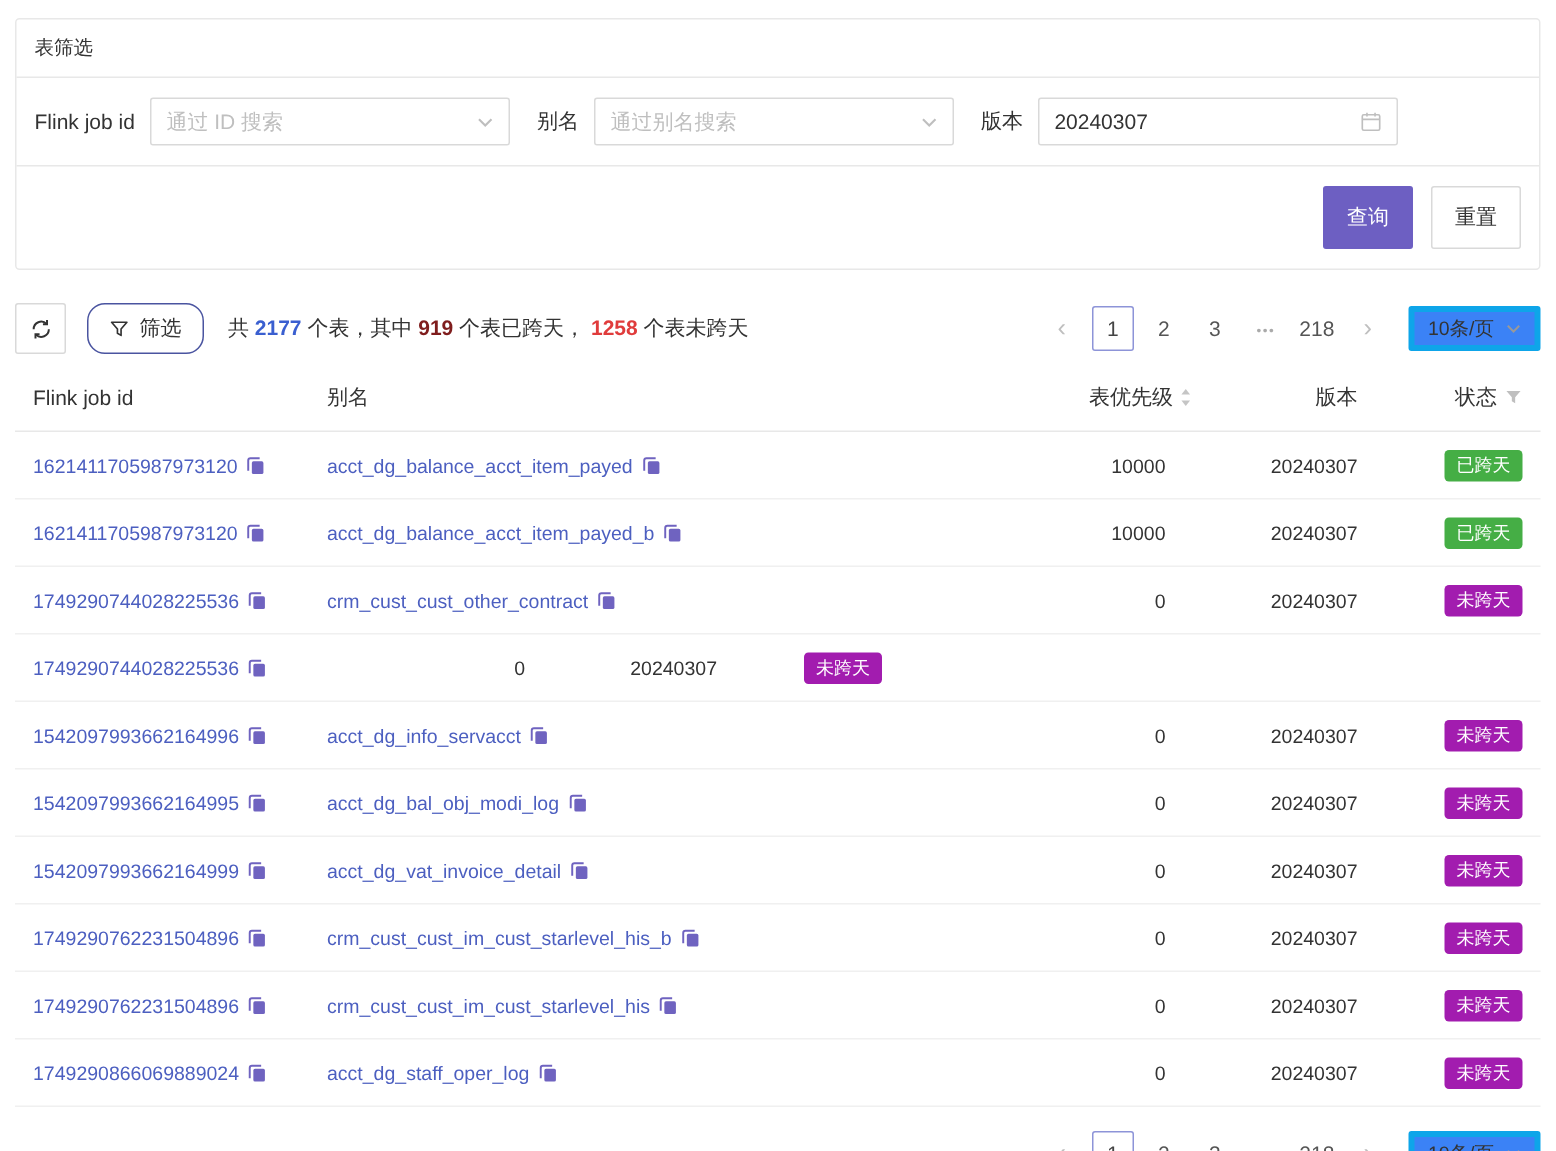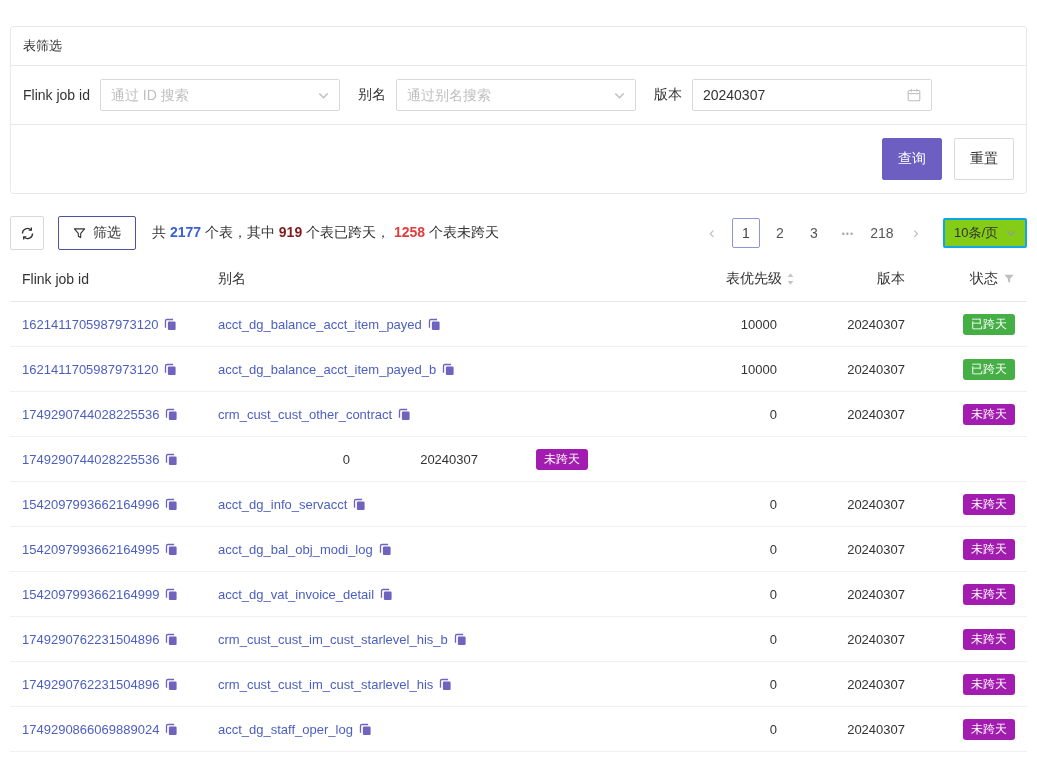--- a/index.html
+++ b/index.html
@@ -1,48 +1,48 @@
 <!DOCTYPE html>
 <html><head>
 <meta charset="utf-8">
 <style>
   * { margin:0; padding:0; box-sizing:border-box; }
   html,body { width:1037px; background:#fff; font-family:"Liberation Sans","DejaVu Sans",sans-serif; color:#333; }
   .page { width:1037px; padding:0 10px; }
 
   
-  .filter-card { margin-top:26px; border:1px solid #e8e8e8; border-radius:3px; background:#fff; }
+  .filter-card { margin-top:12px; border:1px solid #e8e8e8; border-radius:3px; background:#fff; }
   .card-title { padding:10px 12px; font-size:13px; color:#333; border-bottom:1px solid #e8e8e8; }
   .filter-row { display:flex; align-items:center; padding:13px 12px; border-bottom:1px solid #e8e8e8; }
   .fgroup { display:flex; align-items:center; margin-right:18px; }
   .flabel { font-size:14px; color:#333; margin-right:10px; white-space:nowrap; }
   .selectbox { width:240px; height:32px; border:1px solid #d9d9d9; border-radius:2px; display:flex; align-items:center; padding:0 10px; background:#fff;gap:32px; }
   .selectbox input { border:none; outline:none; flex:1; min-width:0; font-size:14px; color:#333; font-family:inherit; background:transparent; }
   .selectbox input::placeholder { color:#bfbfbf; }
   .actions-row { display:flex; justify-content:flex-end; gap:12px; padding:13px 12px; }
   .btn { height:42px; padding:0 15px; font-size:14px; border-radius:2px; border:1px solid #d9d9d9; background:#fff; color:#333; cursor:pointer; font-family:inherit; }
   .btn.primary { background:#6d5fc2; border-color:#6d5fc2; color:#fff; }
 
   
   .toolbar { display:flex; align-items:center; margin-top:22px; }
   .icon-btn { width:34px; height:34px; border:1px solid #d9d9d9; background:#fff; border-radius:2px; display:flex; align-items:center; justify-content:center; margin-right:14px; cursor:pointer; }
-  .filter-btn { height:34px; border:1px solid #4a54a0; background:#fff; border-radius:2px; display:flex; align-items:center; gap:7px; padding:0 14px; font-size:14px; color:#333; margin-right:16px; cursor:pointer; font-family:inherit; }
+  .filter-btn { height:34px; border:1px solid #4a54a0; background:#fff; border-radius:12px; display:flex; align-items:center; gap:7px; padding:0 14px; font-size:14px; color:#333; margin-right:16px; cursor:pointer; font-family:inherit; }
   .summary { font-size:14px; color:#333; white-space:pre-wrap; }
   .num { font-weight:bold; }
   .num.blue { color:#3a5fd0; }
   .num.green { color:#7f1d1d;margin-top:28px; }
   .num.red { color:#e03c3c; }
 
   
   .pagination { margin-left:auto; display:flex; align-items:center; }
   .page-btn { min-width:28px; height:30px; line-height:28px; text-align:center; font-size:14px; color:#555; margin:0 3px; border:1px solid transparent; border-radius:2px; cursor:pointer; user-select:none; }
   .page-btn.active { border-color:#8d94d8; color:#444; }
   .page-btn.nav { color:#bfbfbf; font-size:17px; }
   .page-btn.ellipsis { color:#aaa; font-size:9px; letter-spacing:1px; line-height:30px; }
-  .page-size-select { height:30px; border:2px solid #0ea5e9; border-radius:2px; display:flex; align-items:center; gap:8px; padding:0 9px; margin-left:10px; font-size:13px; color:#333; cursor:pointer; background:#84cc16; }
+  .page-size-select { height:30px; border:4px solid #0ea5e9; border-radius:2px; display:flex; align-items:center; gap:8px; padding:0 9px; margin-left:10px; font-size:13px; color:#333; cursor:pointer; background:#3b82f6; }
 
   
   .table { margin-top:6px; }
   .thead, .trow { display:flex; align-items:center; padding:0 12px; }
   .thead { height:46px; font-size:14px; color:#333; border-bottom:1px solid #e8e8e8; }
   .trow { height:45px; border-bottom:1px solid #f0f0f0; font-size:13px; }
   .col-id { width:196px; display:flex; align-items:center; gap:6px; }
   .col-alias { flex:1; display:flex; align-items:center; gap:6px; }
   .col-priority { width:150px; display:flex; justify-content:flex-end; align-items:center; gap:4px; }
   .trow .col-priority { padding-right:18px; color:#333; }

